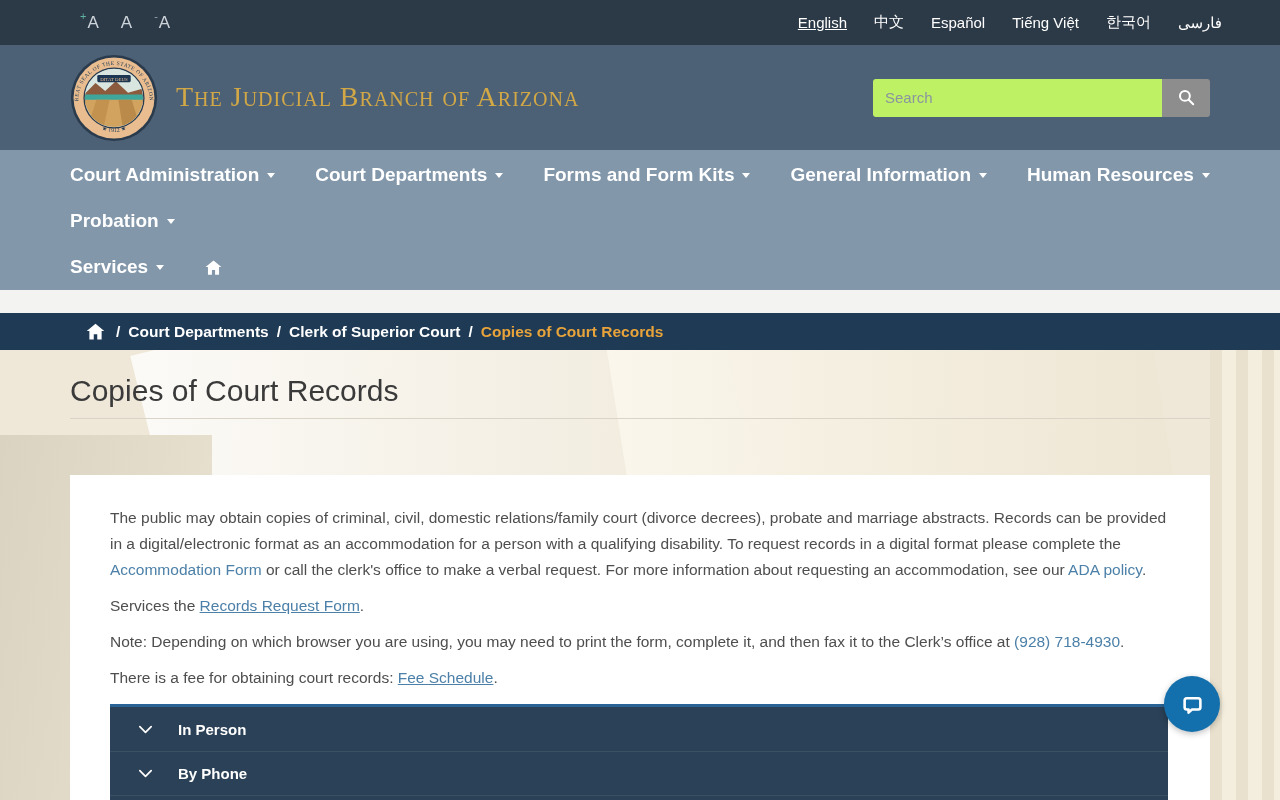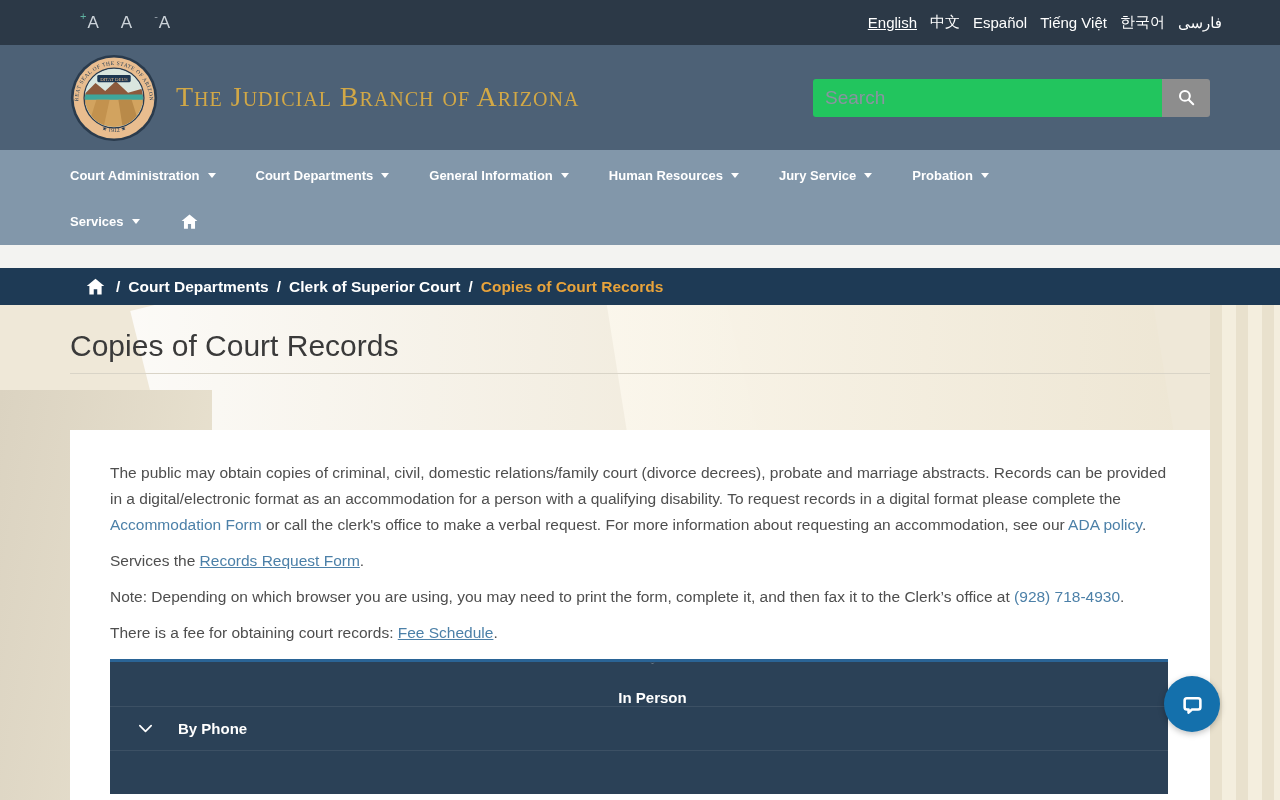--- a/index.html
+++ b/index.html
@@ -4,38 +4,38 @@
 <style>
   * { margin:0; padding:0; box-sizing:border-box; }
   html,body { width:1280px; height:800px; overflow:hidden; font-family:"Liberation Sans", sans-serif; background:#fff; }
 
   
   .topbar { height:45px; background:#2c3947; display:flex; align-items:center; padding:0 58px 0 80px; }
   .font-controls { display:flex; align-items:center; gap:22px; }
   .fs-btn { background:none; border:none; color:#cdd4da; font-family:"Liberation Sans",sans-serif; font-size:17px; cursor:pointer; display:inline-flex; align-items:flex-start; line-height:1; }
   .fs-prefix { font-size:11px; line-height:1; margin-right:1px; transform:translateY(-3px); color:#9aa4ad; }
   .fs-btn.plus .fs-prefix { color:#5fb3a1; }
-  .lang-links { margin-left:auto; display:flex; align-items:center; gap:13px; }
+  .lang-links { margin-left:auto; display:flex; align-items:center; gap:27px; }
   .lang-links a { color:#fff; font-size:15px; text-decoration:none; cursor:pointer; }
   .lang-links a:first-child { text-decoration:underline; }
 
   
   .site-header { height:105px; background:#4d6176; display:flex; align-items:center; padding:0 70px; }
   .seal { flex:0 0 auto; margin-right:18px; }
   .title-block { display:flex; flex-direction:column; justify-content:center; }
   .site-title { font-family:"Liberation Serif", serif; font-variant:small-caps; font-weight:400; color:#d2a846; font-size:28px; letter-spacing:1px; line-height:1.1; }
   .site-subtitle { font-family:"Liberation Serif", serif; font-variant:small-caps; color:#c29a3f; font-size:17px; letter-spacing:1.5px; margin-top:3px; }
   .search-box { margin-left:auto; display:flex; height:38px; }
-  .search-input { width:349px; height:38px; border:none; outline:none; padding:0 12px; font-size:19px; color:#333; border-radius:3px 0 0 3px; background:#22c55e; }
+  .search-input { width:289px; height:38px; border:none; outline:none; padding:0 12px; font-size:15px; color:#333; border-radius:3px 0 0 3px; background:#bef264; }
   .search-input::placeholder { color:#8a94a0; }
   .search-btn { width:48px; height:38px; background:#8d8d8d; border:none; border-radius:0 3px 3px 0; display:flex; align-items:center; justify-content:center; cursor:pointer; }
 
   
   .main-nav { background:#8297aa; padding:0 70px; min-height:95px; display:flex; flex-wrap:wrap; align-items:center; column-gap:40px; padding-top:2px; }
-  .nav-item { display:inline-flex; align-items:center; height:46px; color:#fff; font-size:13px; font-weight:700; cursor:pointer; text-decoration:none; }
+  .nav-item { display:inline-flex; align-items:center; height:46px; color:#fff; font-size:19px; font-weight:700; cursor:pointer; text-decoration:none; }
   .caret { width:0; height:0; border-left:4px solid transparent; border-right:4px solid transparent; border-top:5px solid #fff; display:inline-block; margin-left:8px; }
   .nav-break { flex-basis:100%; height:0; }
   .nav-home { display:inline-flex; align-items:center; height:46px; cursor:pointer; }
 
   
   .divider-strip { height:23px; background:#f3f3f1; }
   .breadcrumb-bar { height:37px; background:#1e3a55; display:flex; align-items:center; padding:0 85px; gap:8px; color:#fff; font-size:15.5px; font-weight:700; }
   .breadcrumb-bar a { color:#fff; text-decoration:none; cursor:pointer; }
   .bc-sep { color:#fff; }
   .bc-current { color:#e8a33b; }
@@ -52,21 +52,21 @@
   .title-rule { position:absolute; left:70px; right:70px; top:68px; border:none; border-top:1px solid #d9d4c7; z-index:2; }
 
   .card { position:absolute; left:70px; top:125px; width:1140px; height:400px; background:#fff; padding:30px 40px 0; z-index:2; }
   .body-text { font-size:15.5px; line-height:26px; color:#4e4e4e; margin-bottom:10px; }
   .link { color:#4c80a8; text-decoration:none; cursor:pointer;text-align:center; }
   .link.u { text-decoration:underline; }
 
   
   .accordion { margin-top:13px; width:1058px; border-top:3px solid #2a6496; }
   .acc-row { height:44px; background:#2b4157; display:flex; align-items:center; padding-left:27px; gap:24px; cursor:pointer; border-top:1px solid #3c5064; }
-  .acc-row:first-child { border-top:none;flex-direction:column; }
+  .acc-row:first-child { border-top:none; }
   .acc-label { color:#fff; font-size:15px; font-weight:700; }
 
   
   .chat-button { position:fixed; left:1164px; top:676px; width:56px; height:56px; border-radius:50%; background:#1470ac; border:none; display:flex; align-items:center; justify-content:center; cursor:pointer; z-index:10; box-shadow:0 2px 6px rgba(0,0,0,.25); }
 </style>
 </head>
 <body>
 
 <div class="topbar">
   <div class="font-controls">
@@ -134,29 +134,29 @@
 <nav class="main-nav">
   <a class="nav-item">
       <span>Court Administration</span>
       <span class="caret"></span>
     </a>
   <a class="nav-item">
       <span>Court Departments</span>
       <span class="caret"></span>
     </a>
   <a class="nav-item">
+      <span>Forms and Form Kits</span>
+      <span class="caret"></span>
+    </a>
+  <a class="nav-item">
       <span>General Information</span>
       <span class="caret"></span>
     </a>
   <a class="nav-item">
       <span>Human Resources</span>
-      <span class="caret"></span>
-    </a>
-  <a class="nav-item">
-      <span>Jury Service</span>
       <span class="caret"></span>
     </a>
   <a class="nav-item">
       <span>Probation</span>
       <span class="caret"></span>
     </a>
   <span class="nav-break"></span>
   <a class="nav-item">
       <span>Services</span>
       <span class="caret"></span>

